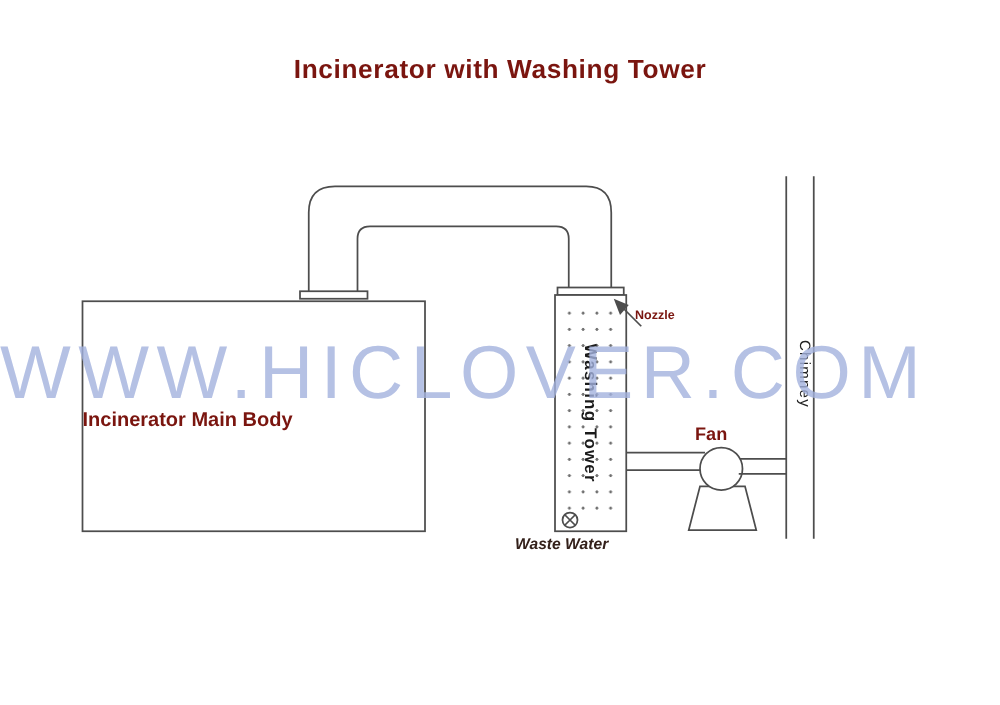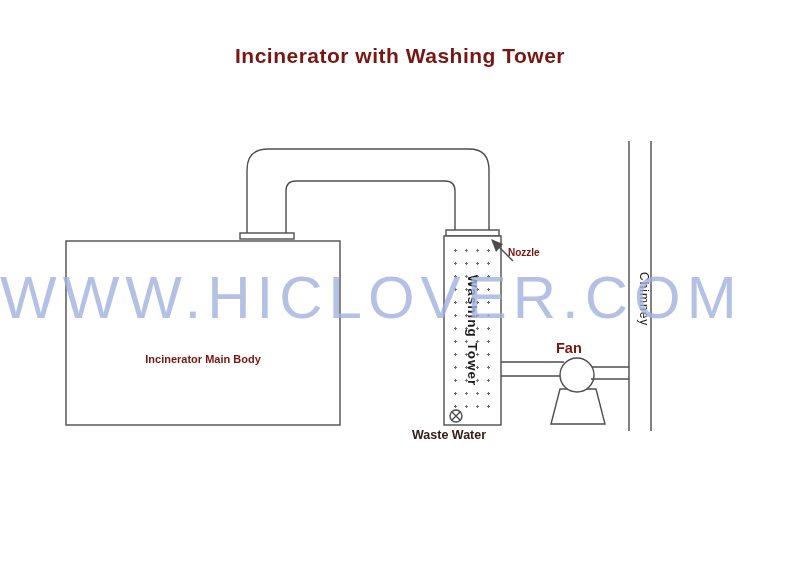--- a/index.html
+++ b/index.html
@@ -19,26 +19,26 @@
   .ln{stroke:var(--line);stroke-width:1.4;fill:none;}
   .shape{stroke:var(--line);stroke-width:1.4;fill:#ffffff;}
   .fillhead{fill:var(--line);stroke:none;}
   .lbl{position:absolute;z-index:3;}
   .page-title{
     left:0;top:44px;width:100%;text-align:center;
     font-size:21px;font-weight:bold;color:var(--heading);
     letter-spacing:0.5px;
   }
   .incin-label{
-    left:66px;top:328px;width:274px;text-align:center;
-    font-size:11px;font-weight:bold;color:var(--heading);margin-top:25px;
+    left:66px;top:328px;width:274px;
+    font-size:16px;font-weight:bold;color:var(--heading);
   }
   .nozzle-label{left:508px;top:247px;font-size:10px;font-weight:bold;color:var(--heading);}
   .fan-label{left:556px;top:340px;font-size:14.5px;font-weight:bold;color:var(--heading);}
-  .waste-label{left:412px;top:428px;font-size:12.5px;font-weight:bold;color:var(--label-dark);}
+  .waste-label{left:412px;top:428px;font-size:12.5px;font-weight:bold;color:var(--label-dark);font-style:italic;}
   .tower-dots{
     position:absolute;left:450px;top:244px;width:46px;height:166px;z-index:2;
     background-image:radial-gradient(circle,var(--dots) 1.1px,transparent 1.4px);
     background-size:11px 13px;
   }
   .tower-label{
     left:444px;top:252px;width:57px;height:158px;z-index:3;
     display:flex;align-items:center;justify-content:center;
     writing-mode:vertical-rl;
     font-size:13.5px;font-weight:bold;color:var(--tower-text);

